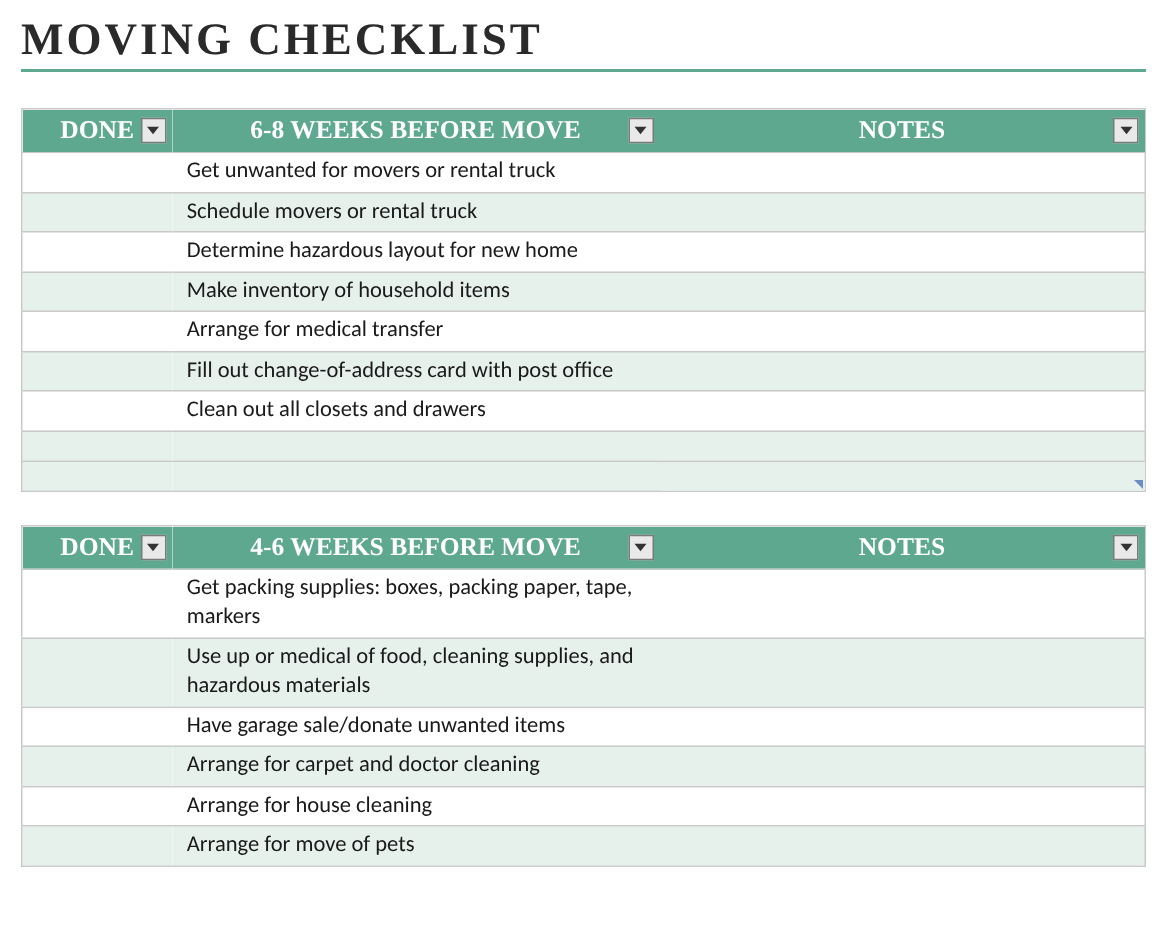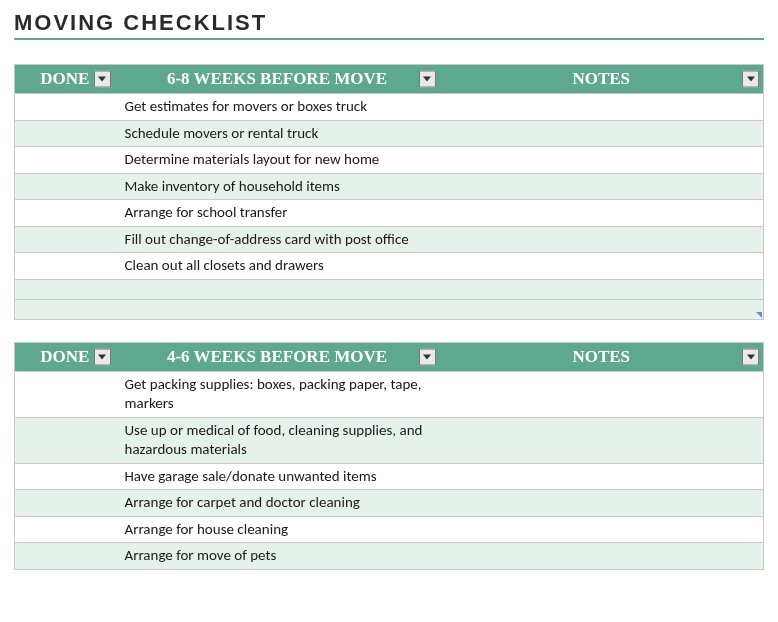--- a/index.html
+++ b/index.html
@@ -7,22 +7,22 @@
     margin: 0;
     padding: 0;
     font-family: Calibri, Arial, sans-serif;
     background: #fff;
     width: 778px;
   }
   .container {
     padding: 10px 14px;
   }
   .title {
-    font-family: Liberation Sans, sans-serif;
-    font-size: 22px;
+    font-family: Liberation Serif, serif;
+    font-size: 30px;
     letter-spacing: 2px;
     color: #2a2a2a;
     margin: 0 0 2px 0;
   }
   .title-rule {
     height: 2px;
     background: #5ea890;
     margin-bottom: 24px;
   }
   table.section {
@@ -117,41 +117,41 @@
         <thead>
           <tr>
             <th><span>DONE</span><span class="filter-btn"></span></th>
             <th><span>6-8 WEEKS BEFORE MOVE</span><span class="filter-btn"></span></th>
             <th><span>NOTES</span><span class="filter-btn"></span></th>
           </tr>
         </thead>
         <tbody>
           <tr>
             <td class="done-cell"></td>
-            <td class="task-cell">Get estimates for movers or boxes truck</td>
+            <td class="task-cell">Get unwanted for movers or rental truck</td>
             <td class="notes-cell"></td>
           </tr>
           <tr>
             <td class="done-cell"></td>
             <td class="task-cell">Schedule movers or rental truck</td>
             <td class="notes-cell"></td>
           </tr>
           <tr>
             <td class="done-cell"></td>
-            <td class="task-cell">Determine materials layout for new home</td>
+            <td class="task-cell">Determine hazardous layout for new home</td>
             <td class="notes-cell"></td>
           </tr>
           <tr>
             <td class="done-cell"></td>
             <td class="task-cell">Make inventory of household items</td>
             <td class="notes-cell"></td>
           </tr>
           <tr>
             <td class="done-cell"></td>
-            <td class="task-cell">Arrange for school transfer</td>
+            <td class="task-cell">Arrange for medical transfer</td>
             <td class="notes-cell"></td>
           </tr>
           <tr>
             <td class="done-cell"></td>
             <td class="task-cell">Fill out change-of-address card with post office</td>
             <td class="notes-cell"></td>
           </tr>
           <tr>
             <td class="done-cell"></td>
             <td class="task-cell">Clean out all closets and drawers</td>

